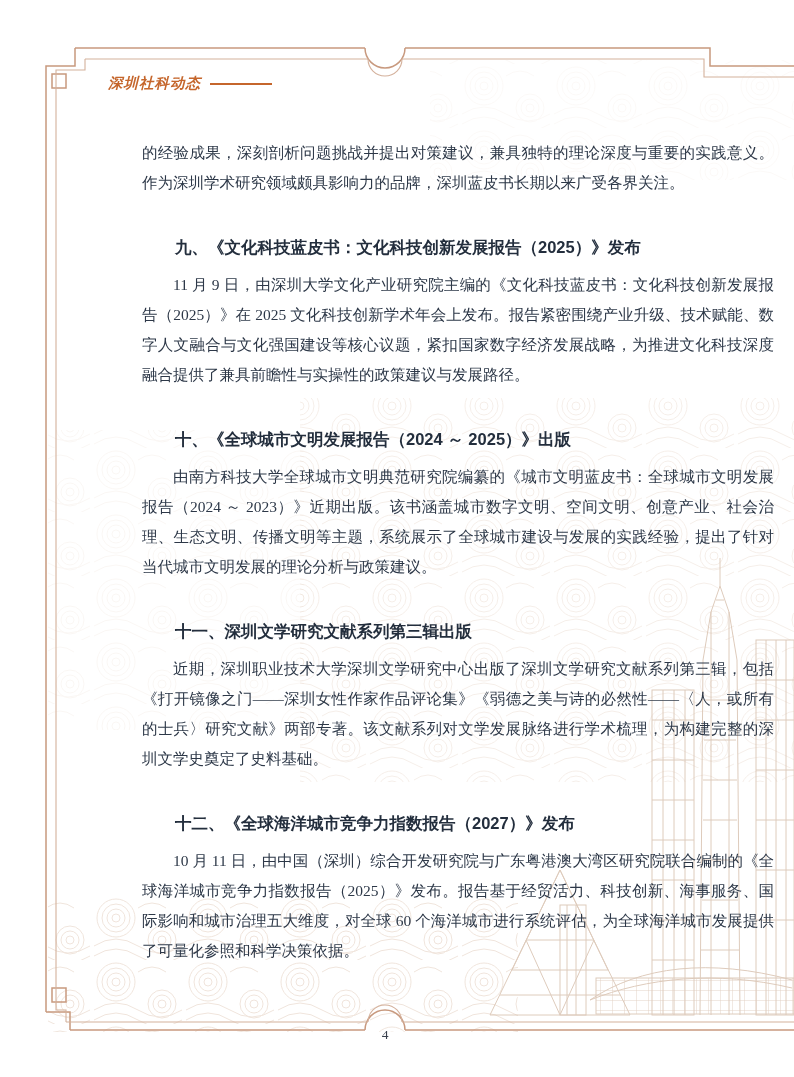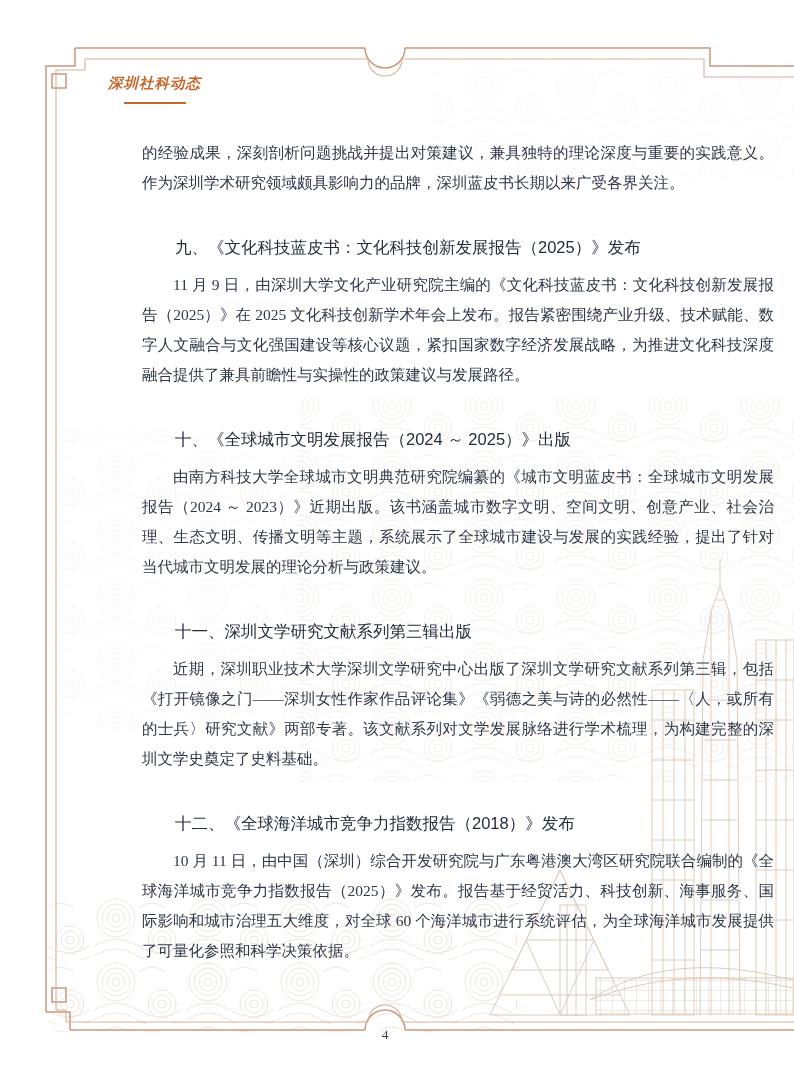--- a/index.html
+++ b/index.html
@@ -4,36 +4,35 @@
 <style>
   html,body{margin:0;padding:0;background:#ffffff;}
   .page{
     position:relative;width:794px;height:1077px;background:#ffffff;
     overflow:hidden;font-family:"Liberation Serif","DejaVu Serif",serif;
   }
   .frame-svg,.watermark-svg{position:absolute;left:0;top:0;width:794px;height:1077px;pointer-events:none;}
   .brand{
     position:absolute;left:108px;top:74px;display:flex;align-items:center;gap:9px;
     font-family:"Liberation Sans","DejaVu Sans",sans-serif;
-    flex-direction:column;
   }
   .brand-text{
     color:#c5662c;font-size:14.5px;font-weight:bold;font-style:italic;letter-spacing:1px;
   }
   .brand-rule{width:62px;height:2px;background:#c5662c;}
   .content{
     position:absolute;left:104px;top:138px;width:632px;
     color:#2d3848;font-size:15.5px;line-height:30px;text-align:justify;margin-left:38px;
   }
   .content p{margin:0;text-indent:2em;}
   .content p.no-indent{text-indent:0;}
   .section-heading{
     margin:34px 0 8px 0;text-indent:2em;
     font-family:"Liberation Sans","DejaVu Sans",sans-serif;
-    font-weight:normal;font-size:16.5px;color:#232e3d;line-height:30px;
+    font-weight:bold;font-size:16.5px;color:#232e3d;line-height:30px;
   }
   .page-number{
     position:absolute;left:357px;top:1027px;width:56px;text-align:center;
     color:#3a414d;font-size:13.5px;font-family:"Liberation Serif","DejaVu Serif",serif;
   }
 </style>
 </head>
 <body>
 
 <div class="page">
@@ -131,19 +130,19 @@
 
     <h2 class="section-heading">九、《文化科技蓝皮书：文化科技创新发展报告（2025）》发布</h2>
     <p>11 月 9 日，由深圳大学文化产业研究院主编的《文化科技蓝皮书：文化科技创新发展报告（2025）》在 2025 文化科技创新学术年会上发布。报告紧密围绕产业升级、技术赋能、数字人文融合与文化强国建设等核心议题，紧扣国家数字经济发展战略，为推进文化科技深度融合提供了兼具前瞻性与实操性的政策建议与发展路径。</p>
 
     <h2 class="section-heading">十、《全球城市文明发展报告（2024 ～ 2025）》出版</h2>
     <p>由南方科技大学全球城市文明典范研究院编纂的《城市文明蓝皮书：全球城市文明发展报告（2024 ～ 2023）》近期出版。该书涵盖城市数字文明、空间文明、创意产业、社会治理、生态文明、传播文明等主题，系统展示了全球城市建设与发展的实践经验，提出了针对当代城市文明发展的理论分析与政策建议。</p>
 
     <h2 class="section-heading">十一、深圳文学研究文献系列第三辑出版</h2>
     <p>近期，深圳职业技术大学深圳文学研究中心出版了深圳文学研究文献系列第三辑，包括《打开镜像之门——深圳女性作家作品评论集》《弱德之美与诗的必然性——〈人，或所有的士兵〉研究文献》两部专著。该文献系列对文学发展脉络进行学术梳理，为构建完整的深圳文学史奠定了史料基础。</p>
 
-    <h2 class="section-heading">十二、《全球海洋城市竞争力指数报告（2018）》发布</h2>
+    <h2 class="section-heading">十二、《全球海洋城市竞争力指数报告（2027）》发布</h2>
     <p>10 月 11 日，由中国（深圳）综合开发研究院与广东粤港澳大湾区研究院联合编制的《全球海洋城市竞争力指数报告（2025）》发布。报告基于经贸活力、科技创新、海事服务、国际影响和城市治理五大维度，对全球 60 个海洋城市进行系统评估，为全球海洋城市发展提供了可量化参照和科学决策依据。</p>
   </div>
 
   <div class="page-number">4</div>
 
 </div>
 
 </body></html>

